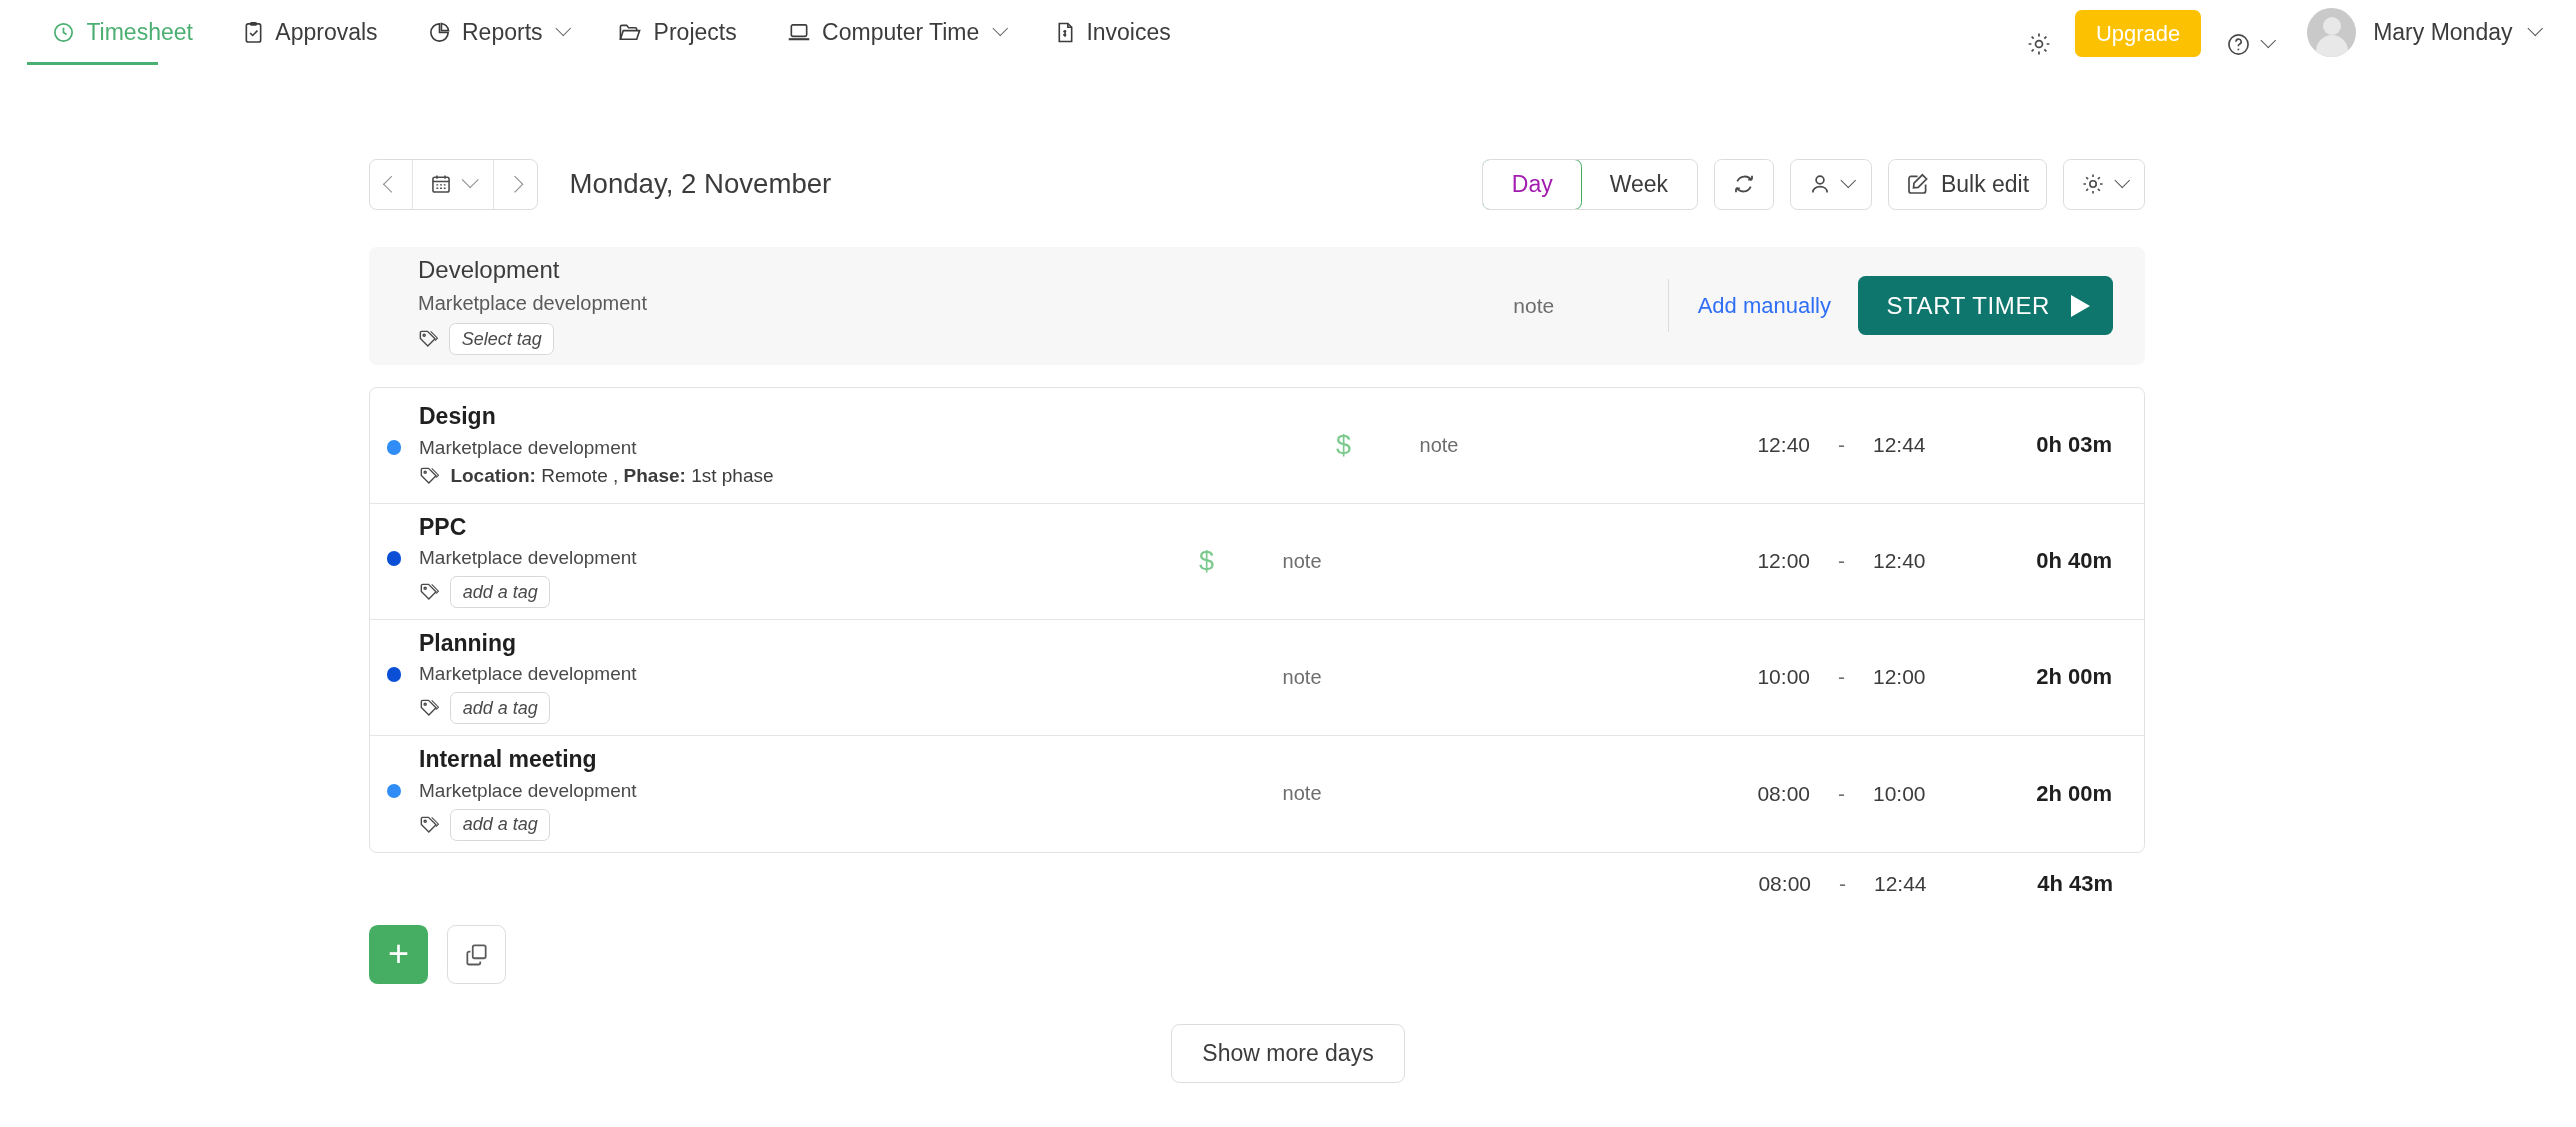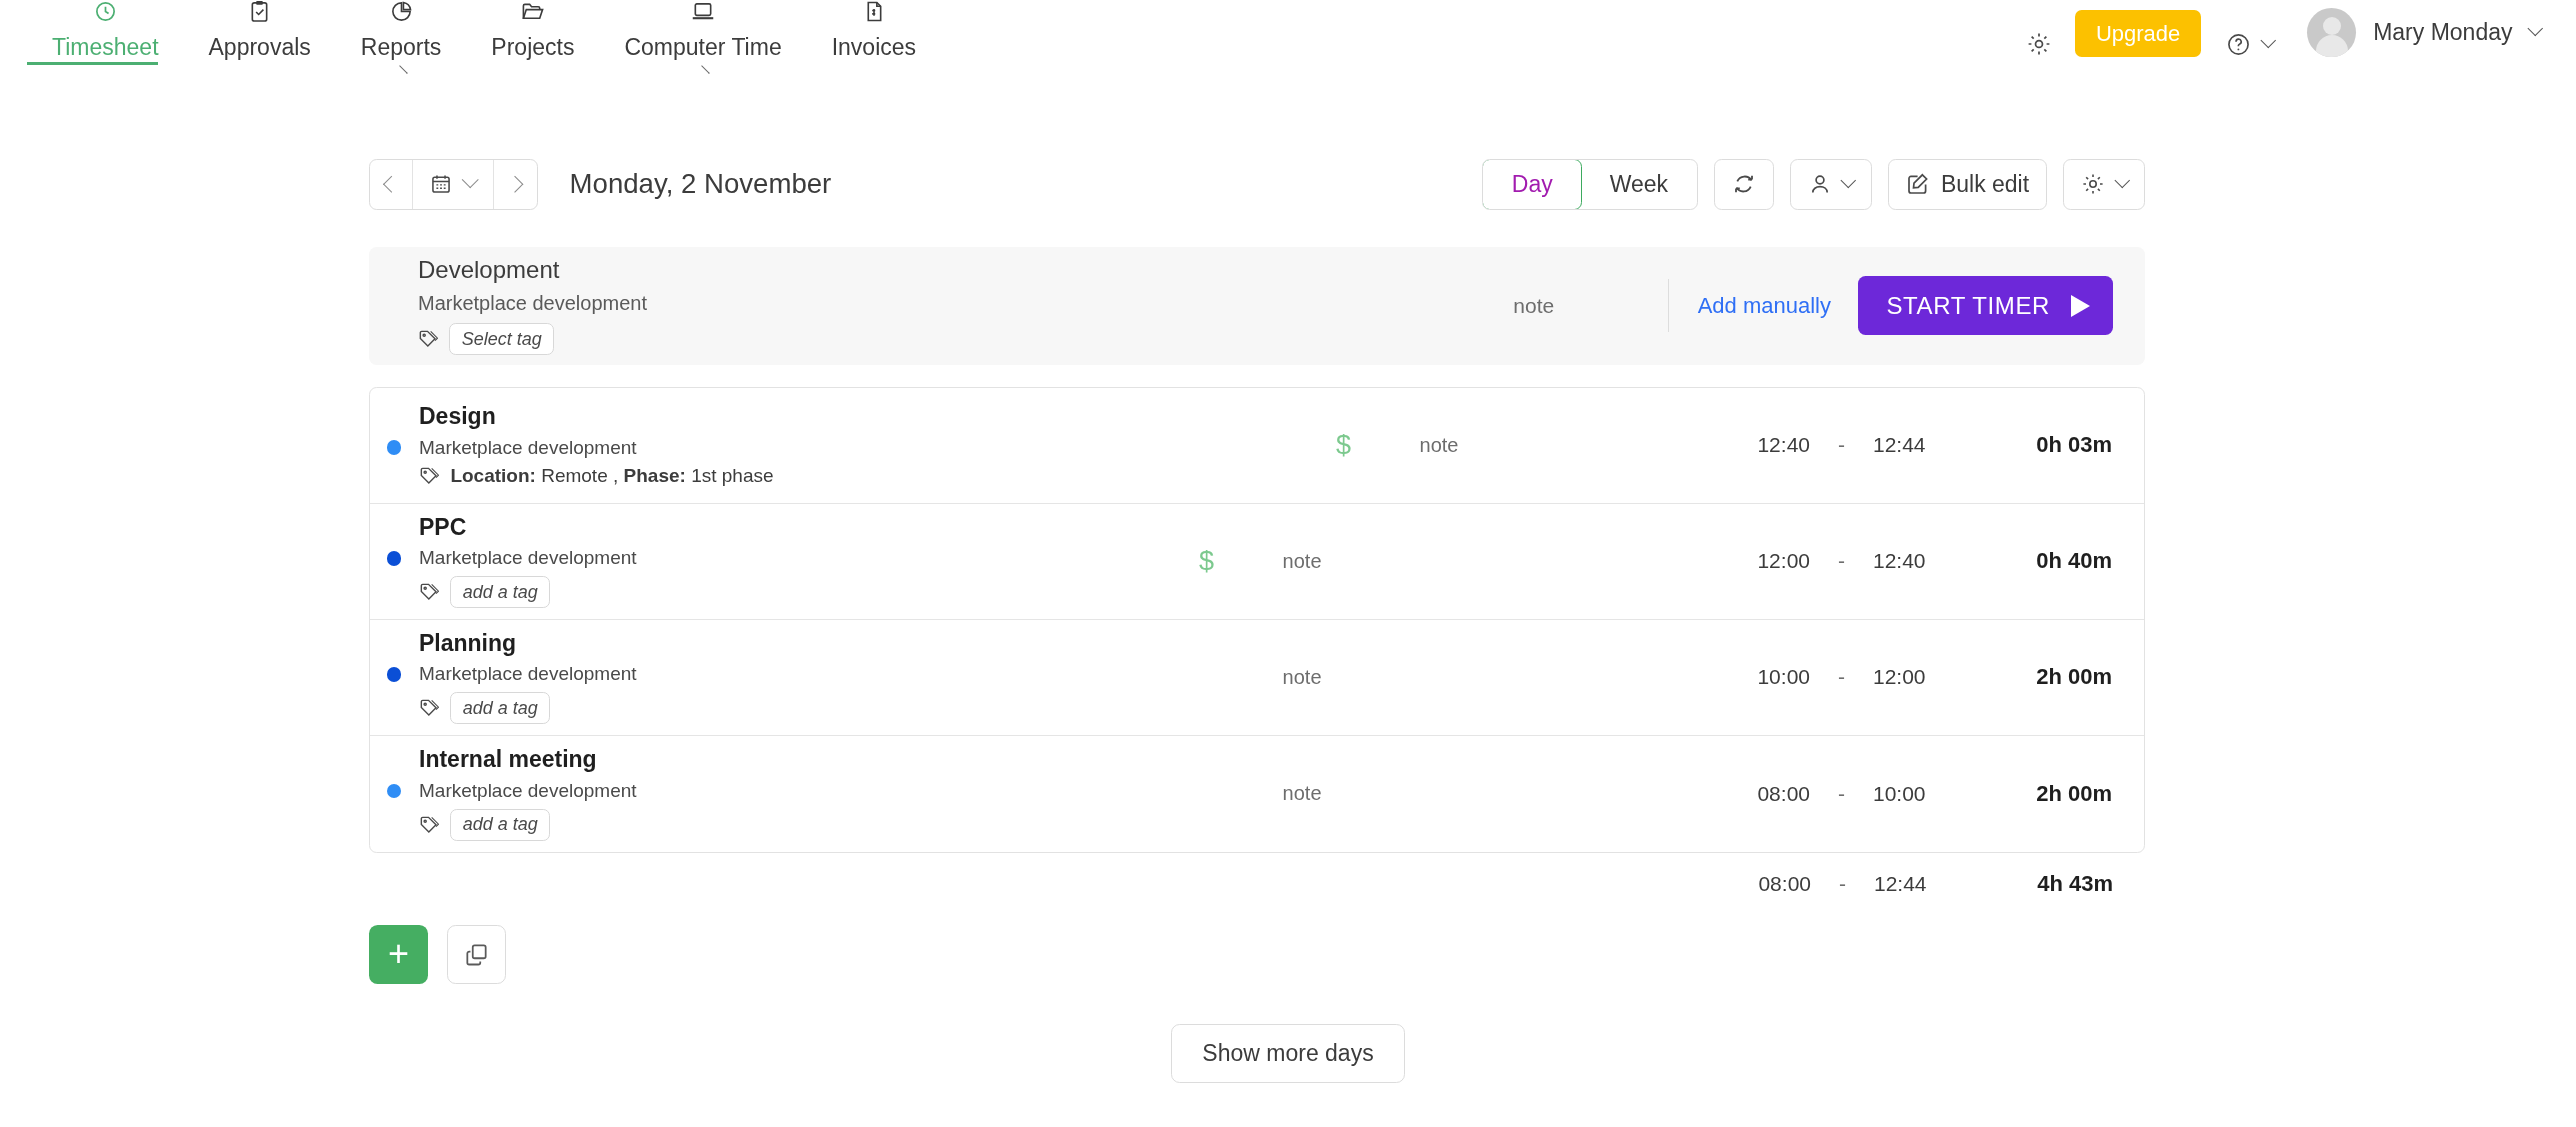--- a/index.html
+++ b/index.html
@@ -24,21 +24,20 @@
   .nav-item {
     display: flex;
     align-items: center;
     gap: 11.4px;
     padding: 0 25px;
     height: 65px;
     font-size: 23px;
     color: #3c3c3c;
     cursor: pointer;
     white-space: nowrap;
-    flex-direction: column;
   }
   .nav-item.active { color: #4caf72; }
   .nav-item .ico { display: flex; align-items: center; }
   .nav-item .caret {
     display: inline-block;
     width: 10.5px; height: 10.5px;
     border-right: 1.9px solid #6a6a6a;
     border-bottom: 1.9px solid #6a6a6a;
     transform: rotate(45deg) translate(-2.9px,-2.9px);
     margin-left: 3.8px;
@@ -226,21 +225,21 @@
   }
   .tb-divider { width: 1px; height: 53px; background: #dddddd; margin-right: 28.5px; }
   .add-manually {
     color: #2f6ff5;
     font-size: 22px;
     cursor: pointer;
     margin-right: 27px;
     white-space: nowrap;
   }
   .start-timer {
-    background: #6d28d9;
+    background: #0f766e;
     color: #fff;
     border: none;
     border-radius: 7.6px;
     height: 59px;
     padding: 0 23px 0 28.5px;
     font-size: 24px;
     letter-spacing: 0.6px;
     display: flex;
     align-items: center;
     gap: 21px;

